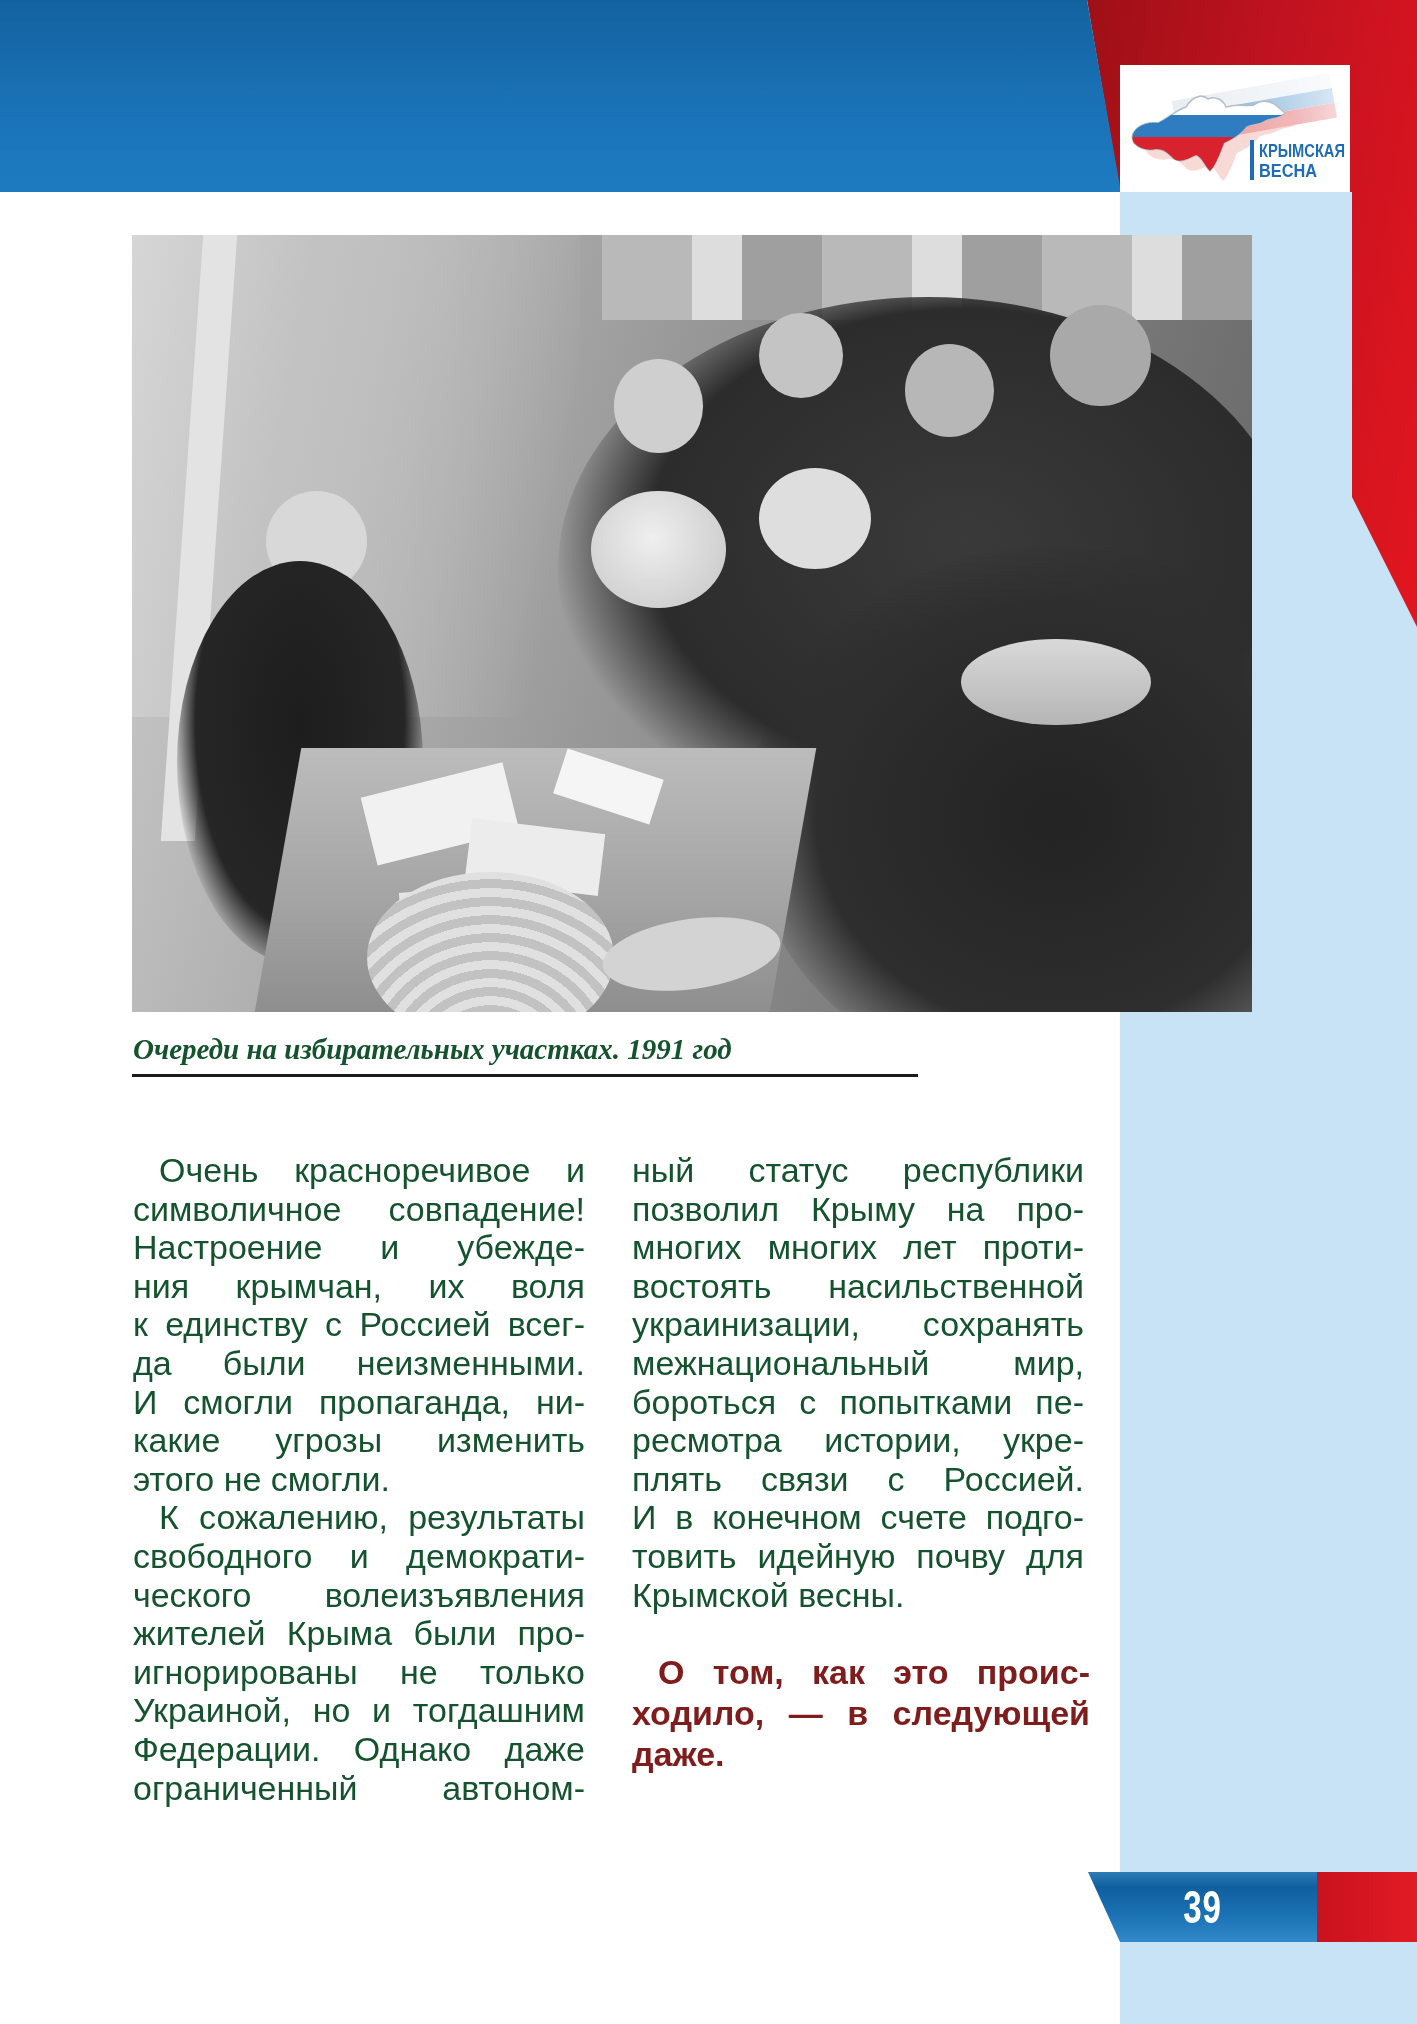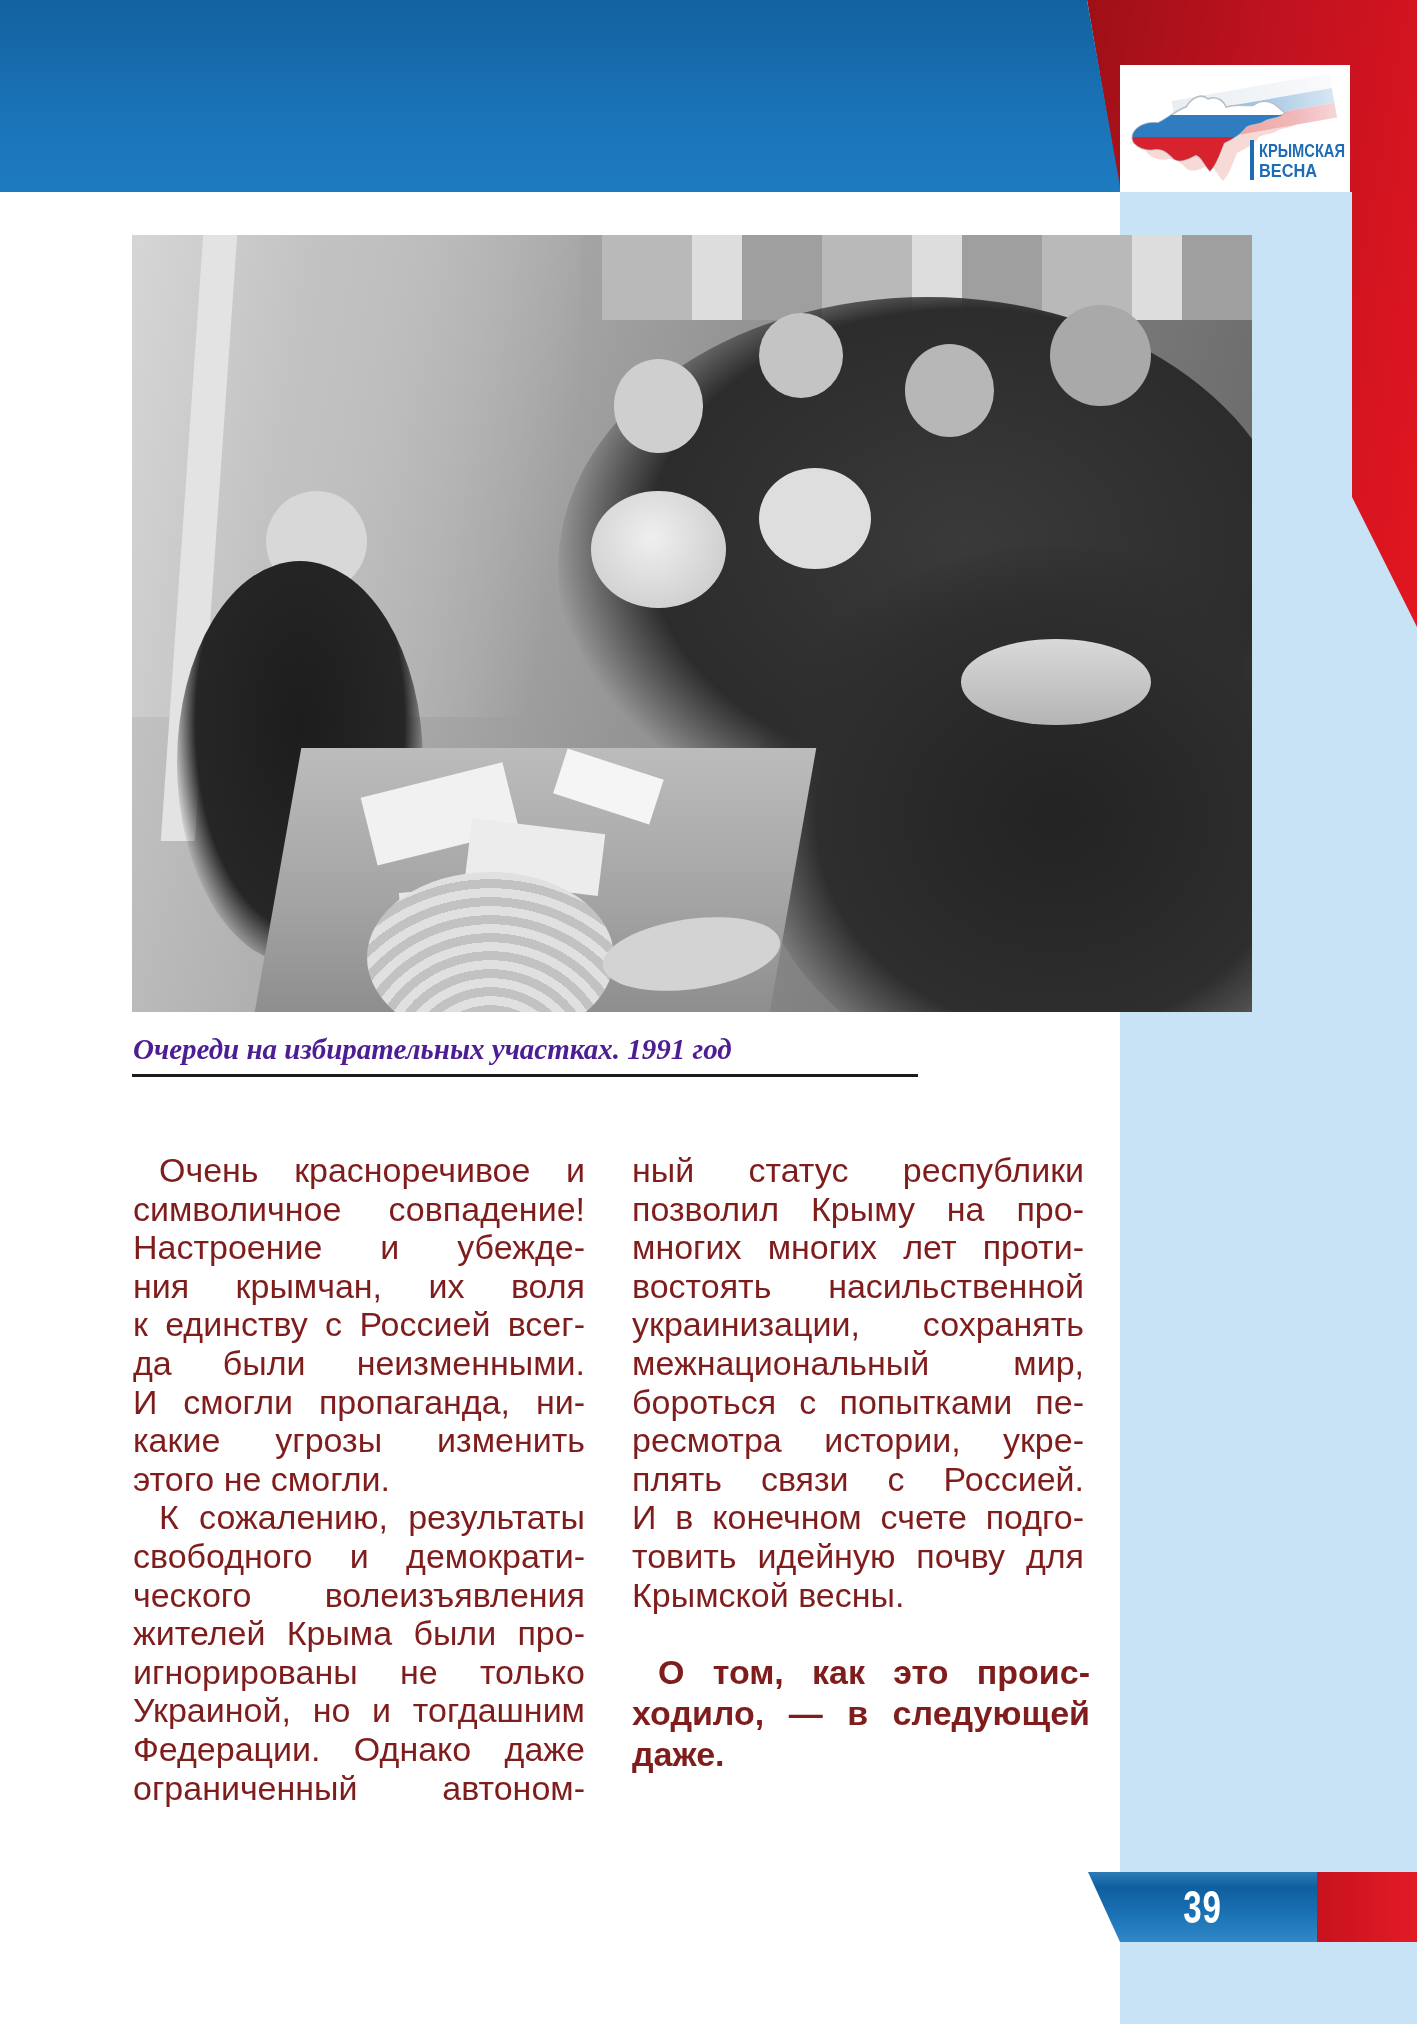--- a/index.html
+++ b/index.html
@@ -27,25 +27,25 @@
   
   .photo{position:absolute;left:132px;top:235px;width:1120px;height:777px;
          background:linear-gradient(105deg,#cdcdcd 0%,#b3b3b3 22%,#979797 45%,#7c7c7c 72%,#636363 100%);
          overflow:hidden;}
   .ph{position:absolute;}
   .round{border-radius:50%;}
 
   
   .caption{position:absolute;left:133px;top:1033px;width:840px;
            font-family:"Liberation Serif",serif;font-style:italic;font-weight:bold;
-           font-size:29px;color:#4c1d95;}
+           font-size:29px;color:#14532d;}
   .caption-rule{position:absolute;left:132px;top:1074px;width:786px;height:3px;background:#1b1b1b;}
 
   
-  .col{position:absolute;width:452px;color:#7f1d1d;}
+  .col{position:absolute;width:452px;color:#14532d;}
   .col-left{left:133px;top:1151px;}
   .col-right{left:632px;top:1151px;}
   .col .line{font-size:34px;line-height:38.6px;}
   .line.j{text-align:justify;text-align-last:justify;}
   .line.in{text-indent:26px;}
 
   .callout{position:absolute;left:632px;top:1652px;width:458px;color:#7f1d1d;}
   .callout .line{font-size:34px;line-height:41px;font-weight:bold;}
 
   

